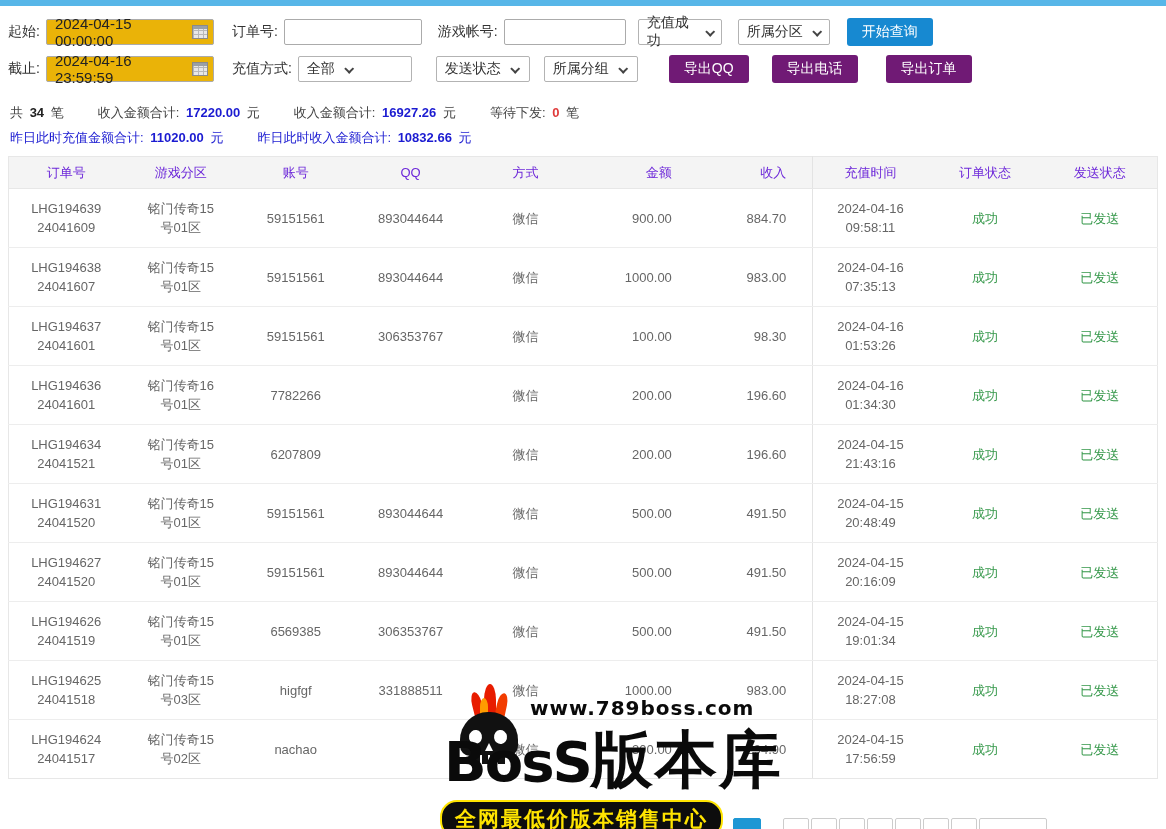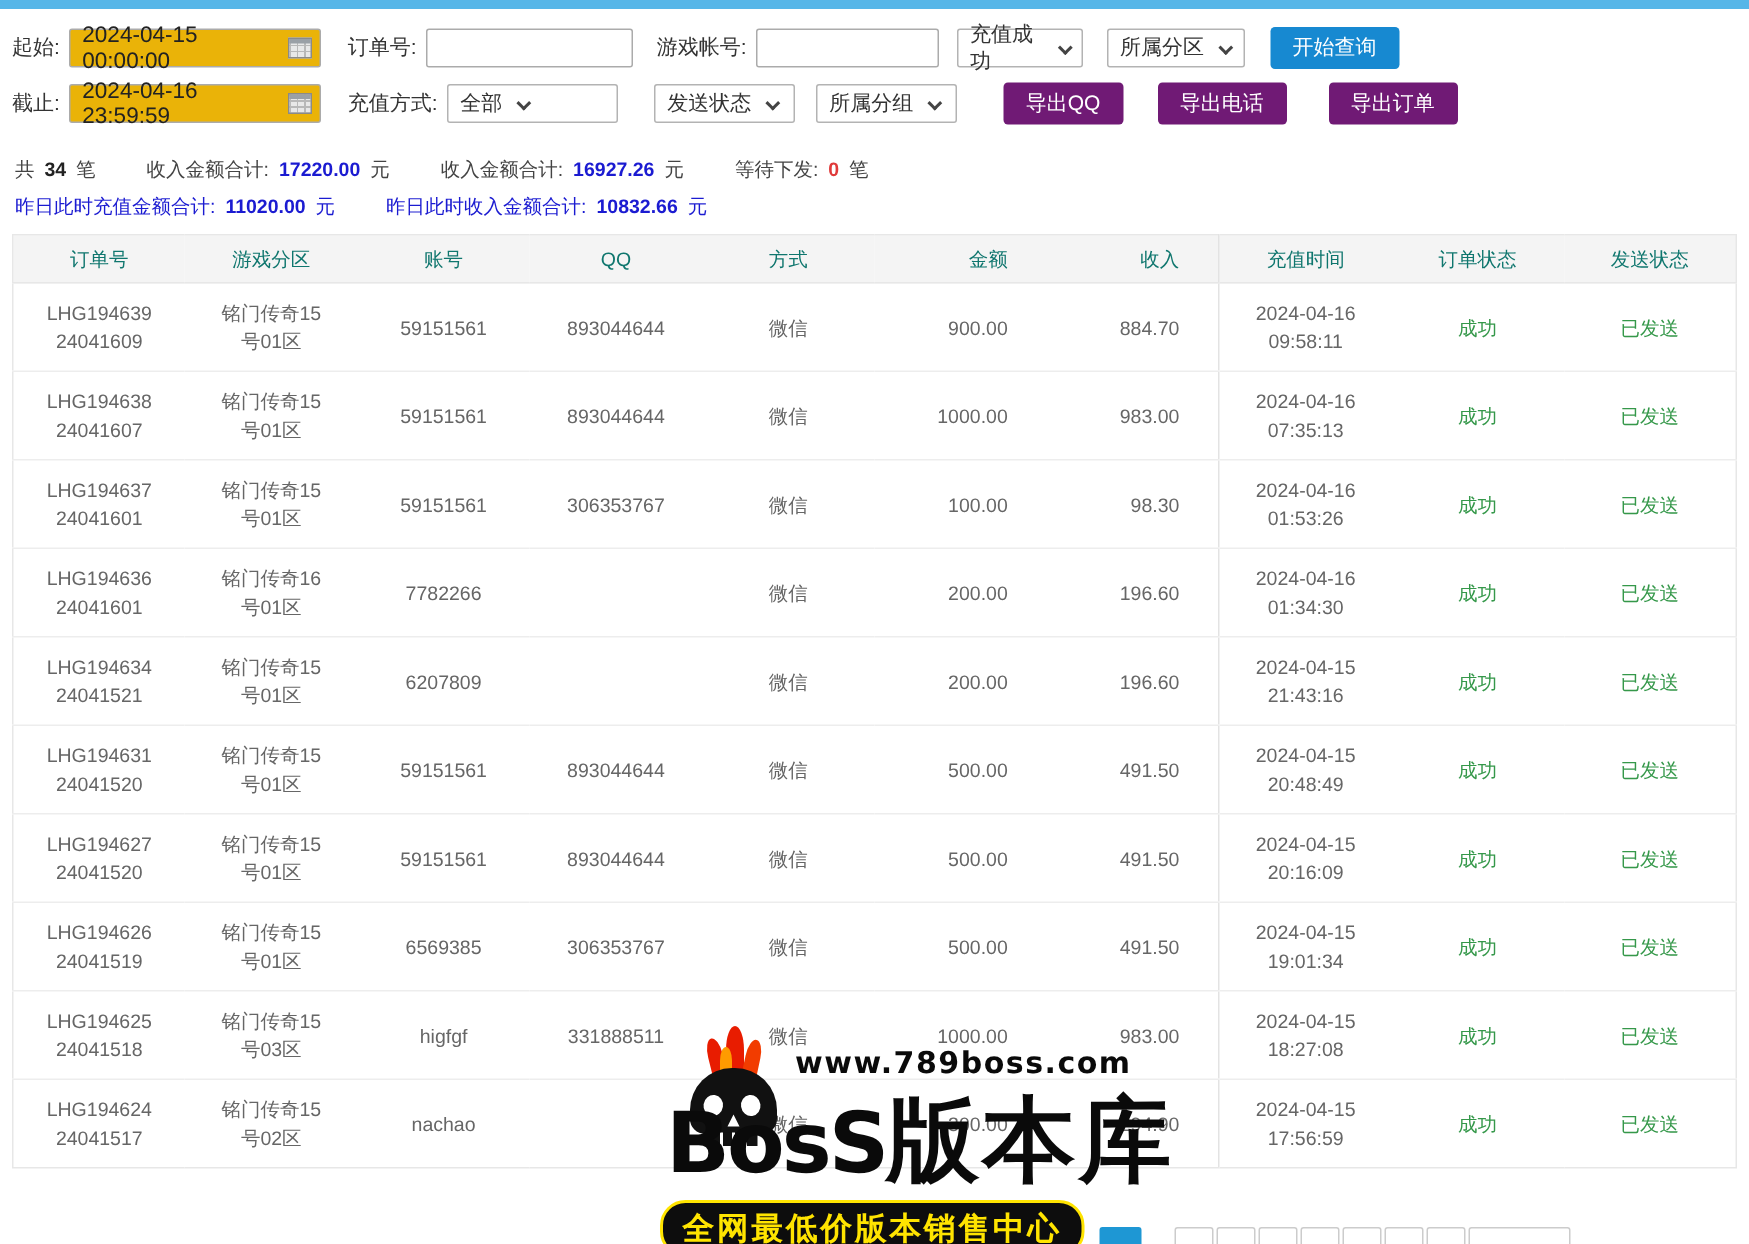--- a/index.html
+++ b/index.html
@@ -41,21 +41,21 @@
   .num-navy { color:#1b1bd1; font-weight:bold; margin:0 3px; }
   .num-dark { color:#222; font-weight:bold; margin:0 3px; }
   .num-red { color:#e03a3a; font-weight:bold; margin:0 3px; }
   .warning { font-size:13px; color:#dd3c3c; height:24px; display:flex; align-items:center;
     letter-spacing:0.5px; }
 
   
   .tablewrap { margin:6px 8px 0 8px; }
   table { width:100%; border-collapse:collapse; table-layout:fixed;
     border:1px solid #e7e7e7; }
-  thead th { background:#f4f4f4; height:32px; font-size:13px; color:#0f766e;
+  thead th { background:#f4f4f4; height:32px; font-size:13px; color:#6d28d9;
     font-weight:normal; text-align:center; border-bottom:1px solid #e7e7e7; }
   tbody td { height:59px; font-size:13px; color:#666; text-align:center;
     border-bottom:1px solid #ededed; line-height:19px; overflow:hidden; }
   tbody tr:last-child td { border-bottom:1px solid #e7e7e7; }
   th.col-amount, td.col-amount, th.col-income, td.col-income {
     text-align:right; padding-right:26px; }
   th.col-time, td.col-time { border-left:1px solid #e3e3e3; }
   td.col-status, td.col-send { color:#35984a; }
   .two-line span { display:block; }
 

